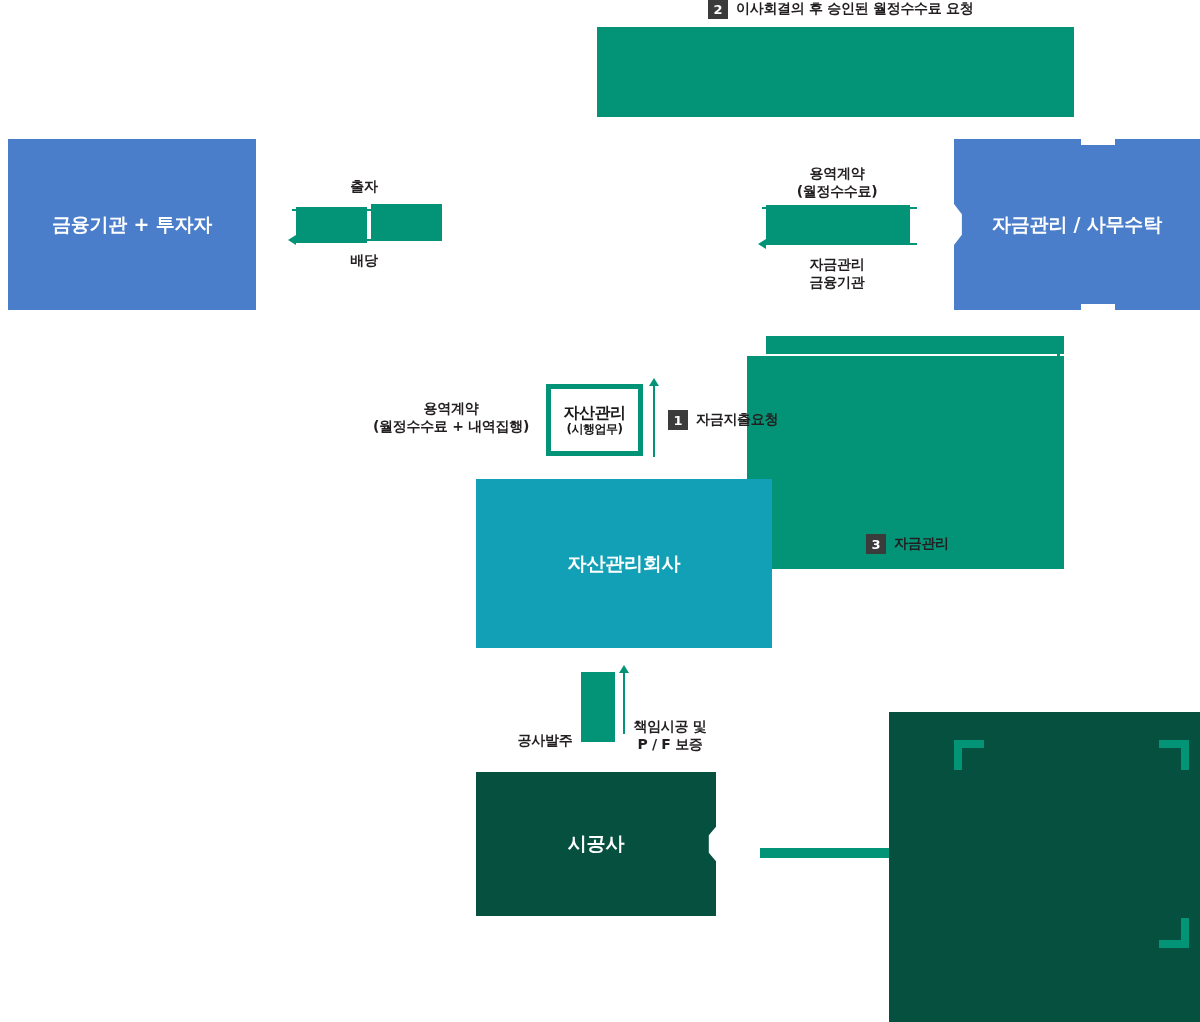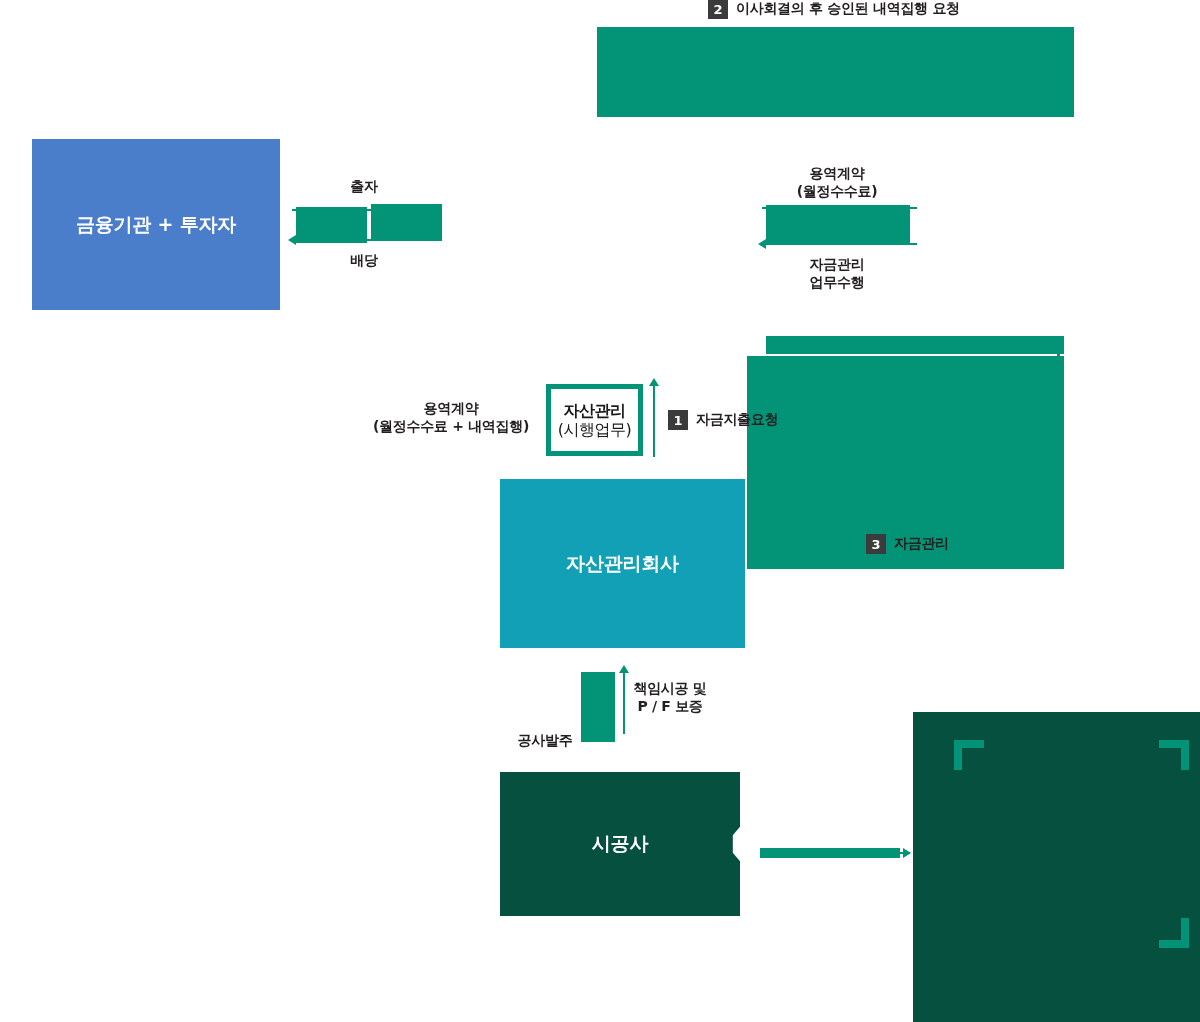--- a/index.html
+++ b/index.html
@@ -17,21 +17,20 @@
     overflow: hidden;
     background: #ffffff;
   }
   .node {
     position: absolute;
     display: flex;
     align-items: center;
     justify-content: center;
     text-align: center;
     box-sizing: border-box;
-    margin-left: 24px;
   }
   .node-label {
     font-weight: bold;
     letter-spacing: -0.2px;
     line-height: 1.35;
   }
 
   
   .box-blue {
     background: #4a7ecb;
@@ -169,22 +168,22 @@
     text-align: right;
   }
   .card-white .card-line {
     color: #1a1a1a;
     font-size: 16px;
     font-weight: bold;
     line-height: 1.2;
     letter-spacing: -0.5px;
   }
   .card-white .card-line.sub {
-    font-weight: normal;
-    font-size: 16px;
+    font-weight: bold;
+    font-size: 12px;
   }
 
   
   .circle {
     position: absolute;
     border-radius: 50%;
     background: #039478;
     display: flex;
     align-items: center;
     justify-content: center;
@@ -198,21 +197,21 @@
     background: #039478;
   }
 </style>
 </head>
 <body>
 
 <div id="diagram">
 
   <div class="step" style="left:708px; top:-1px;">
     <span class="step-badge">2</span>
-    <span class="step-text">이사회결의 후 승인된 내역집행 요청</span>
+    <span class="step-text">이사회결의 후 승인된 월정수수료 요청</span>
   </div>
 
   <div class="teal-block" style="left:597px; top:27px; width:477px; height:90px;"></div>
   <div class="teal-block" style="left:597px; top:110px; width:140px; height:7px;"></div>
 
   <div class="node box-blue" style="left:8px; top:139px; width:248px; height:171px;">
     <span class="node-label">금융기관 + 투자자</span>
   </div>
 
   <div class="line-h" style="left:292px; top:209px; width:150px;"></div>
@@ -220,35 +219,38 @@
 
   <div class="teal-block" style="left:296px; top:207px; width:71px; height:36px;"></div>
   <div class="teal-block" style="left:371px; top:204px; width:71px; height:36px;"></div>
 
   <div class="line-h" style="left:292px; top:239px; width:150px;"></div>
   <div class="arrow arrow-left" style="left:288px; top:235px;"></div>
 
   <div class="edge-label" style="left:322px; top:178px; width:84px;">출자</div>
   <div class="edge-label" style="left:322px; top:252px; width:84px;">배당</div>
 
+  <div class="node box-blue notch-left" style="left:954px; top:139px; width:246px; height:171px;">
+    <span class="node-label">자금관리 / 사무수탁</span>
+  </div>
   <div class="tab-notch" style="left:1081px; top:139px; width:34px; height:6px;"></div>
   <div class="tab-notch" style="left:1081px; top:304px; width:34px; height:6px;"></div>
 
   <div class="line-h" style="left:762px; top:207px; width:155px;"></div>
   <div class="teal-block" style="left:766px; top:205px; width:144px; height:40px;"></div>
   <div class="line-h" style="left:762px; top:243px; width:155px;"></div>
   <div class="arrow arrow-left" style="left:758px; top:239px;"></div>
 
   <div class="edge-label" style="left:782px; top:165px; width:110px;">
     <div>용역계약</div>
     <div>(월정수수료)</div>
   </div>
   <div class="edge-label" style="left:782px; top:256px; width:110px;">
     <div>자금관리</div>
-    <div>업무수행</div>
+    <div>금융기관</div>
   </div>
 
   <div class="teal-block" style="left:766px; top:336px; width:298px; height:18px;"></div>
   <div class="teal-block" style="left:747px; top:356px; width:317px; height:213px;"></div>
   <div class="line-v-dash" style="left:1057px; top:336px; height:32px;"></div>
 
   <div class="step" style="left:866px; top:534px;">
     <span class="step-badge">3</span>
     <span class="step-text">자금관리</span>
   </div>
@@ -264,32 +266,32 @@
   <div class="card-white" style="left:546px; top:384px; width:97px; height:72px;">
     <div class="card-line">자산관리</div>
     <div class="card-line sub">(시행업무)</div>
   </div>
 
   <div class="edge-label" style="left:371px; top:400px; width:160px;">
     <div>용역계약</div>
     <div>(월정수수료 + 내역집행)</div>
   </div>
 
-  <div class="node box-cyan" style="left:476px; top:479px; width:245px; height:169px;">
+  <div class="node box-cyan" style="left:476px; top:479px; width:296px; height:169px;">
     <span class="node-label">자산관리회사</span>
   </div>
 
   <div class="line-v" style="left:592px; top:672px; height:62px;"></div>
   <div class="line-v" style="left:623px; top:672px; height:62px;"></div>
   <div class="arrow arrow-up" style="left:619px; top:665px;"></div>
 
   <div class="teal-block" style="left:581px; top:672px; width:34px; height:70px;"></div>
 
   <div class="edge-label" style="left:509px; top:732px; width:72px;">공사발주</div>
-  <div class="edge-label" style="left:633px; top:680px; width:74px;">
+  <div class="edge-label" style="left:633px; top:718px; width:74px;">
     <div>책임시공 및</div>
     <div>P / F 보증</div>
   </div>
 
   <div class="node box-dgreen notch-right" style="left:476px; top:772px; width:240px; height:144px;">
     <span class="node-label">시공사</span>
   </div>
 
   <div class="teal-block" style="left:760px; top:848px; width:140px; height:10px;"></div>
   <div class="line-h" style="left:880px; top:852px; width:30px;"></div>

